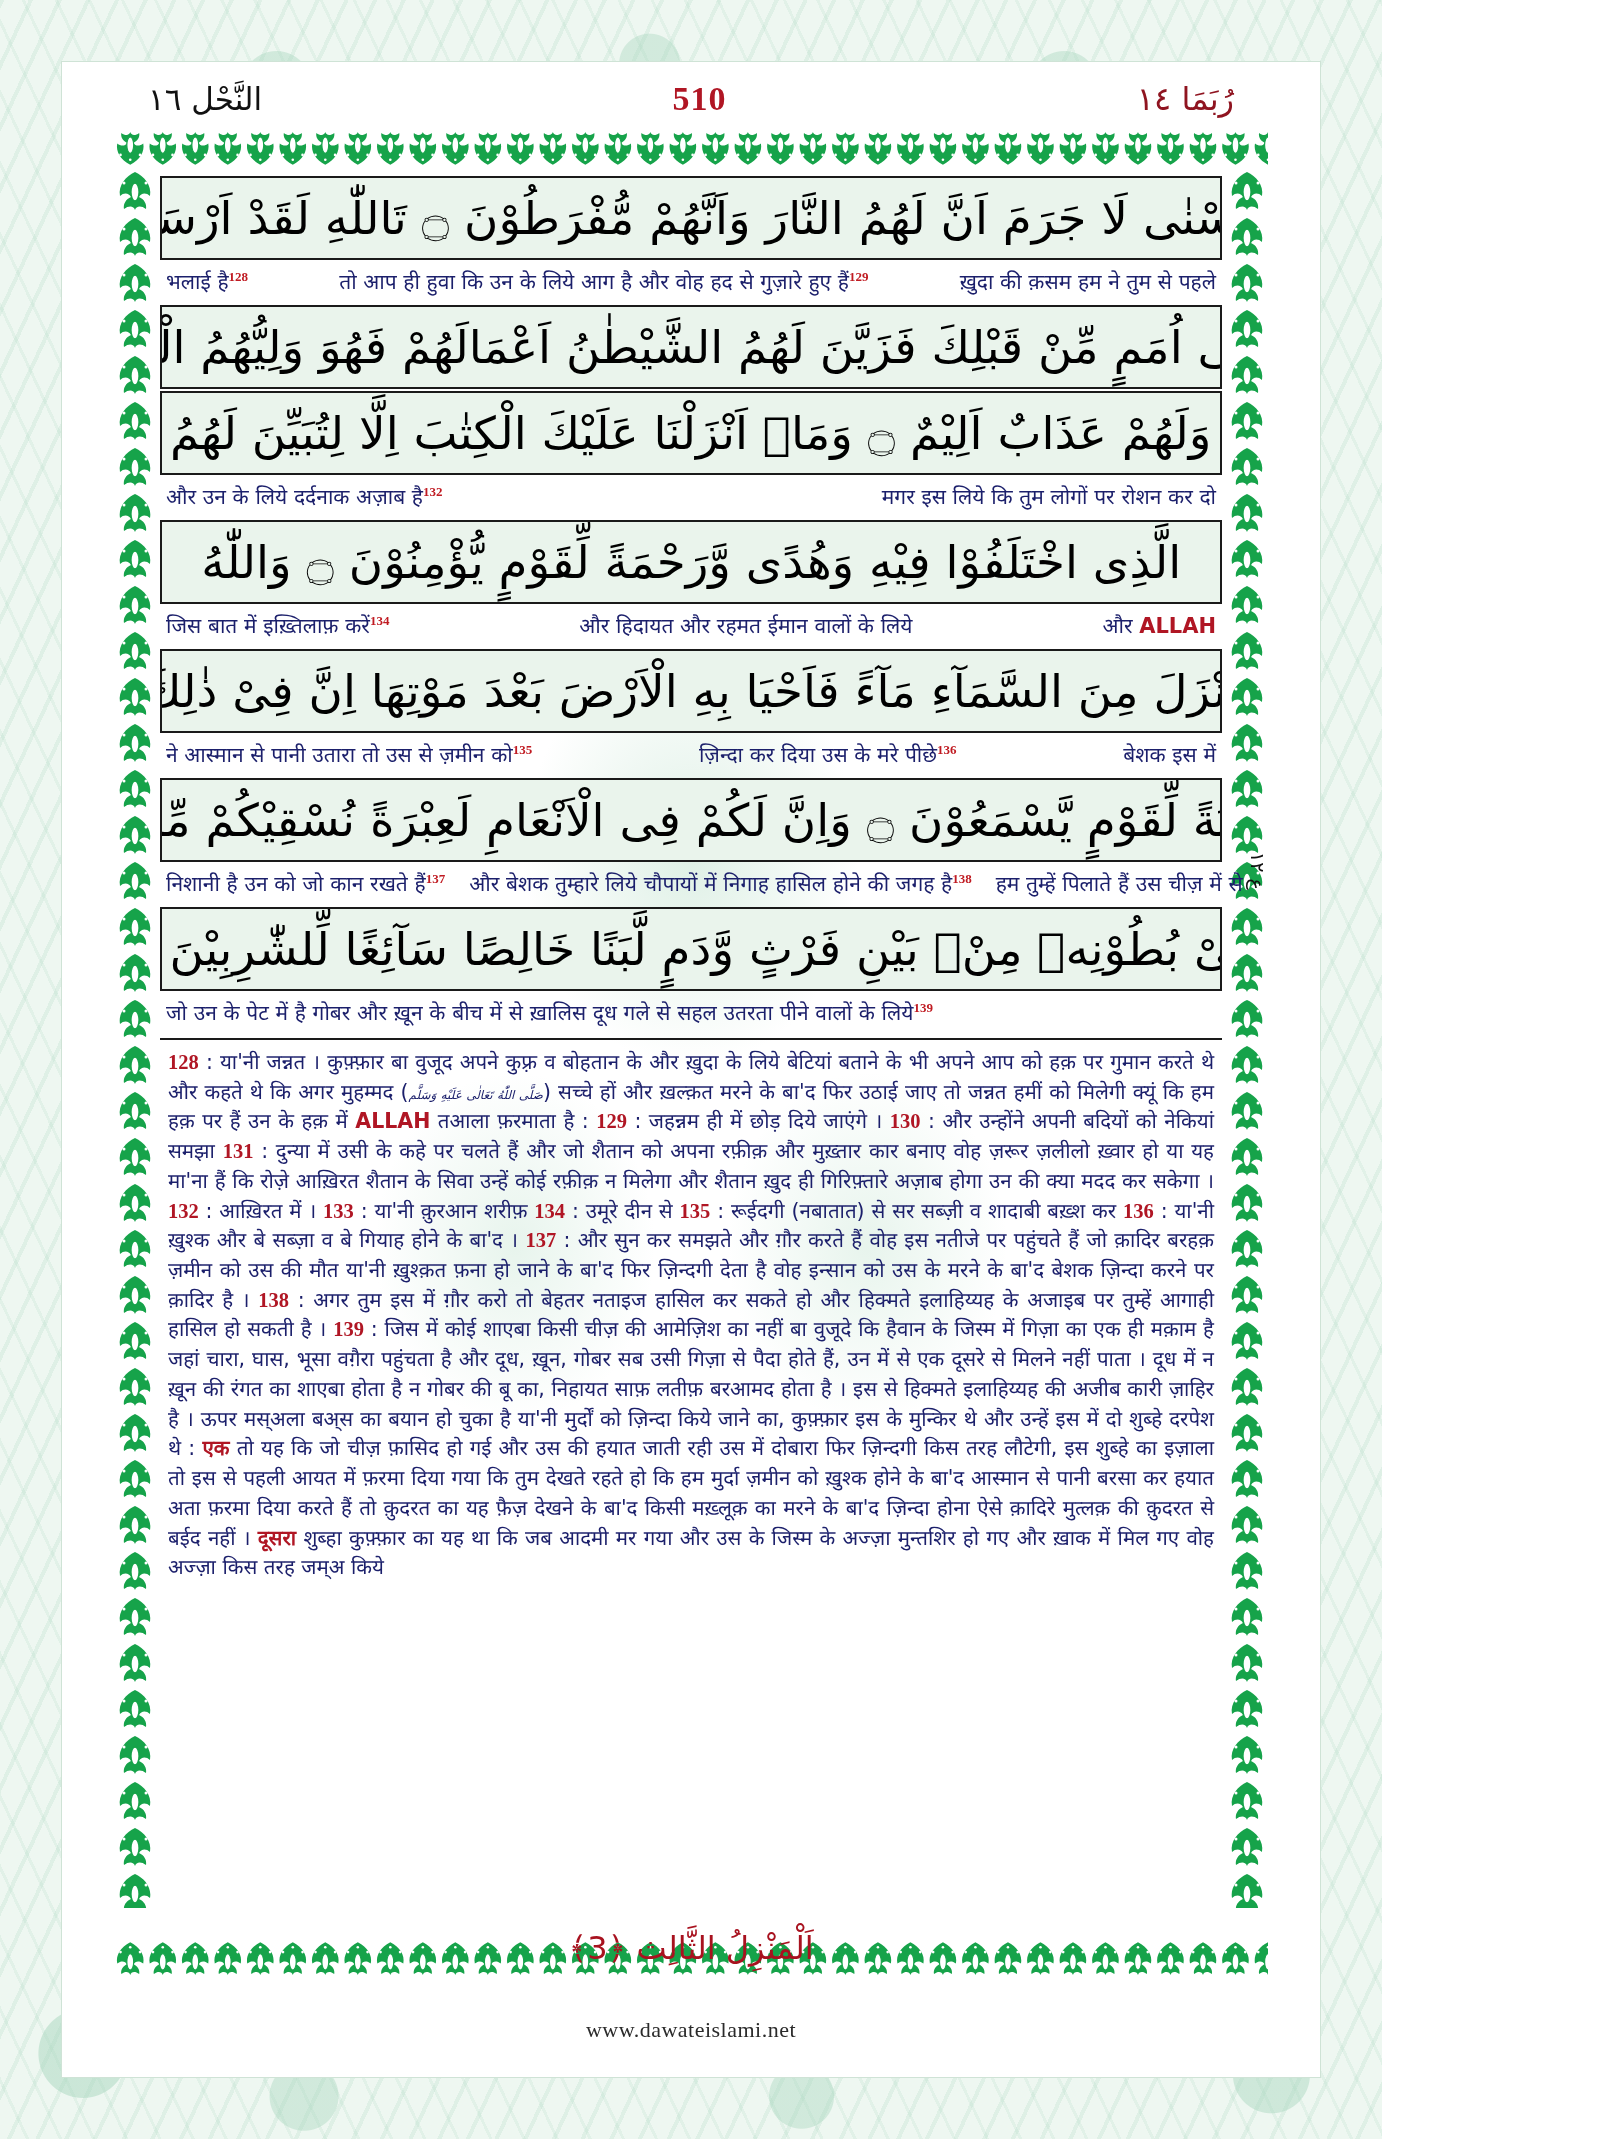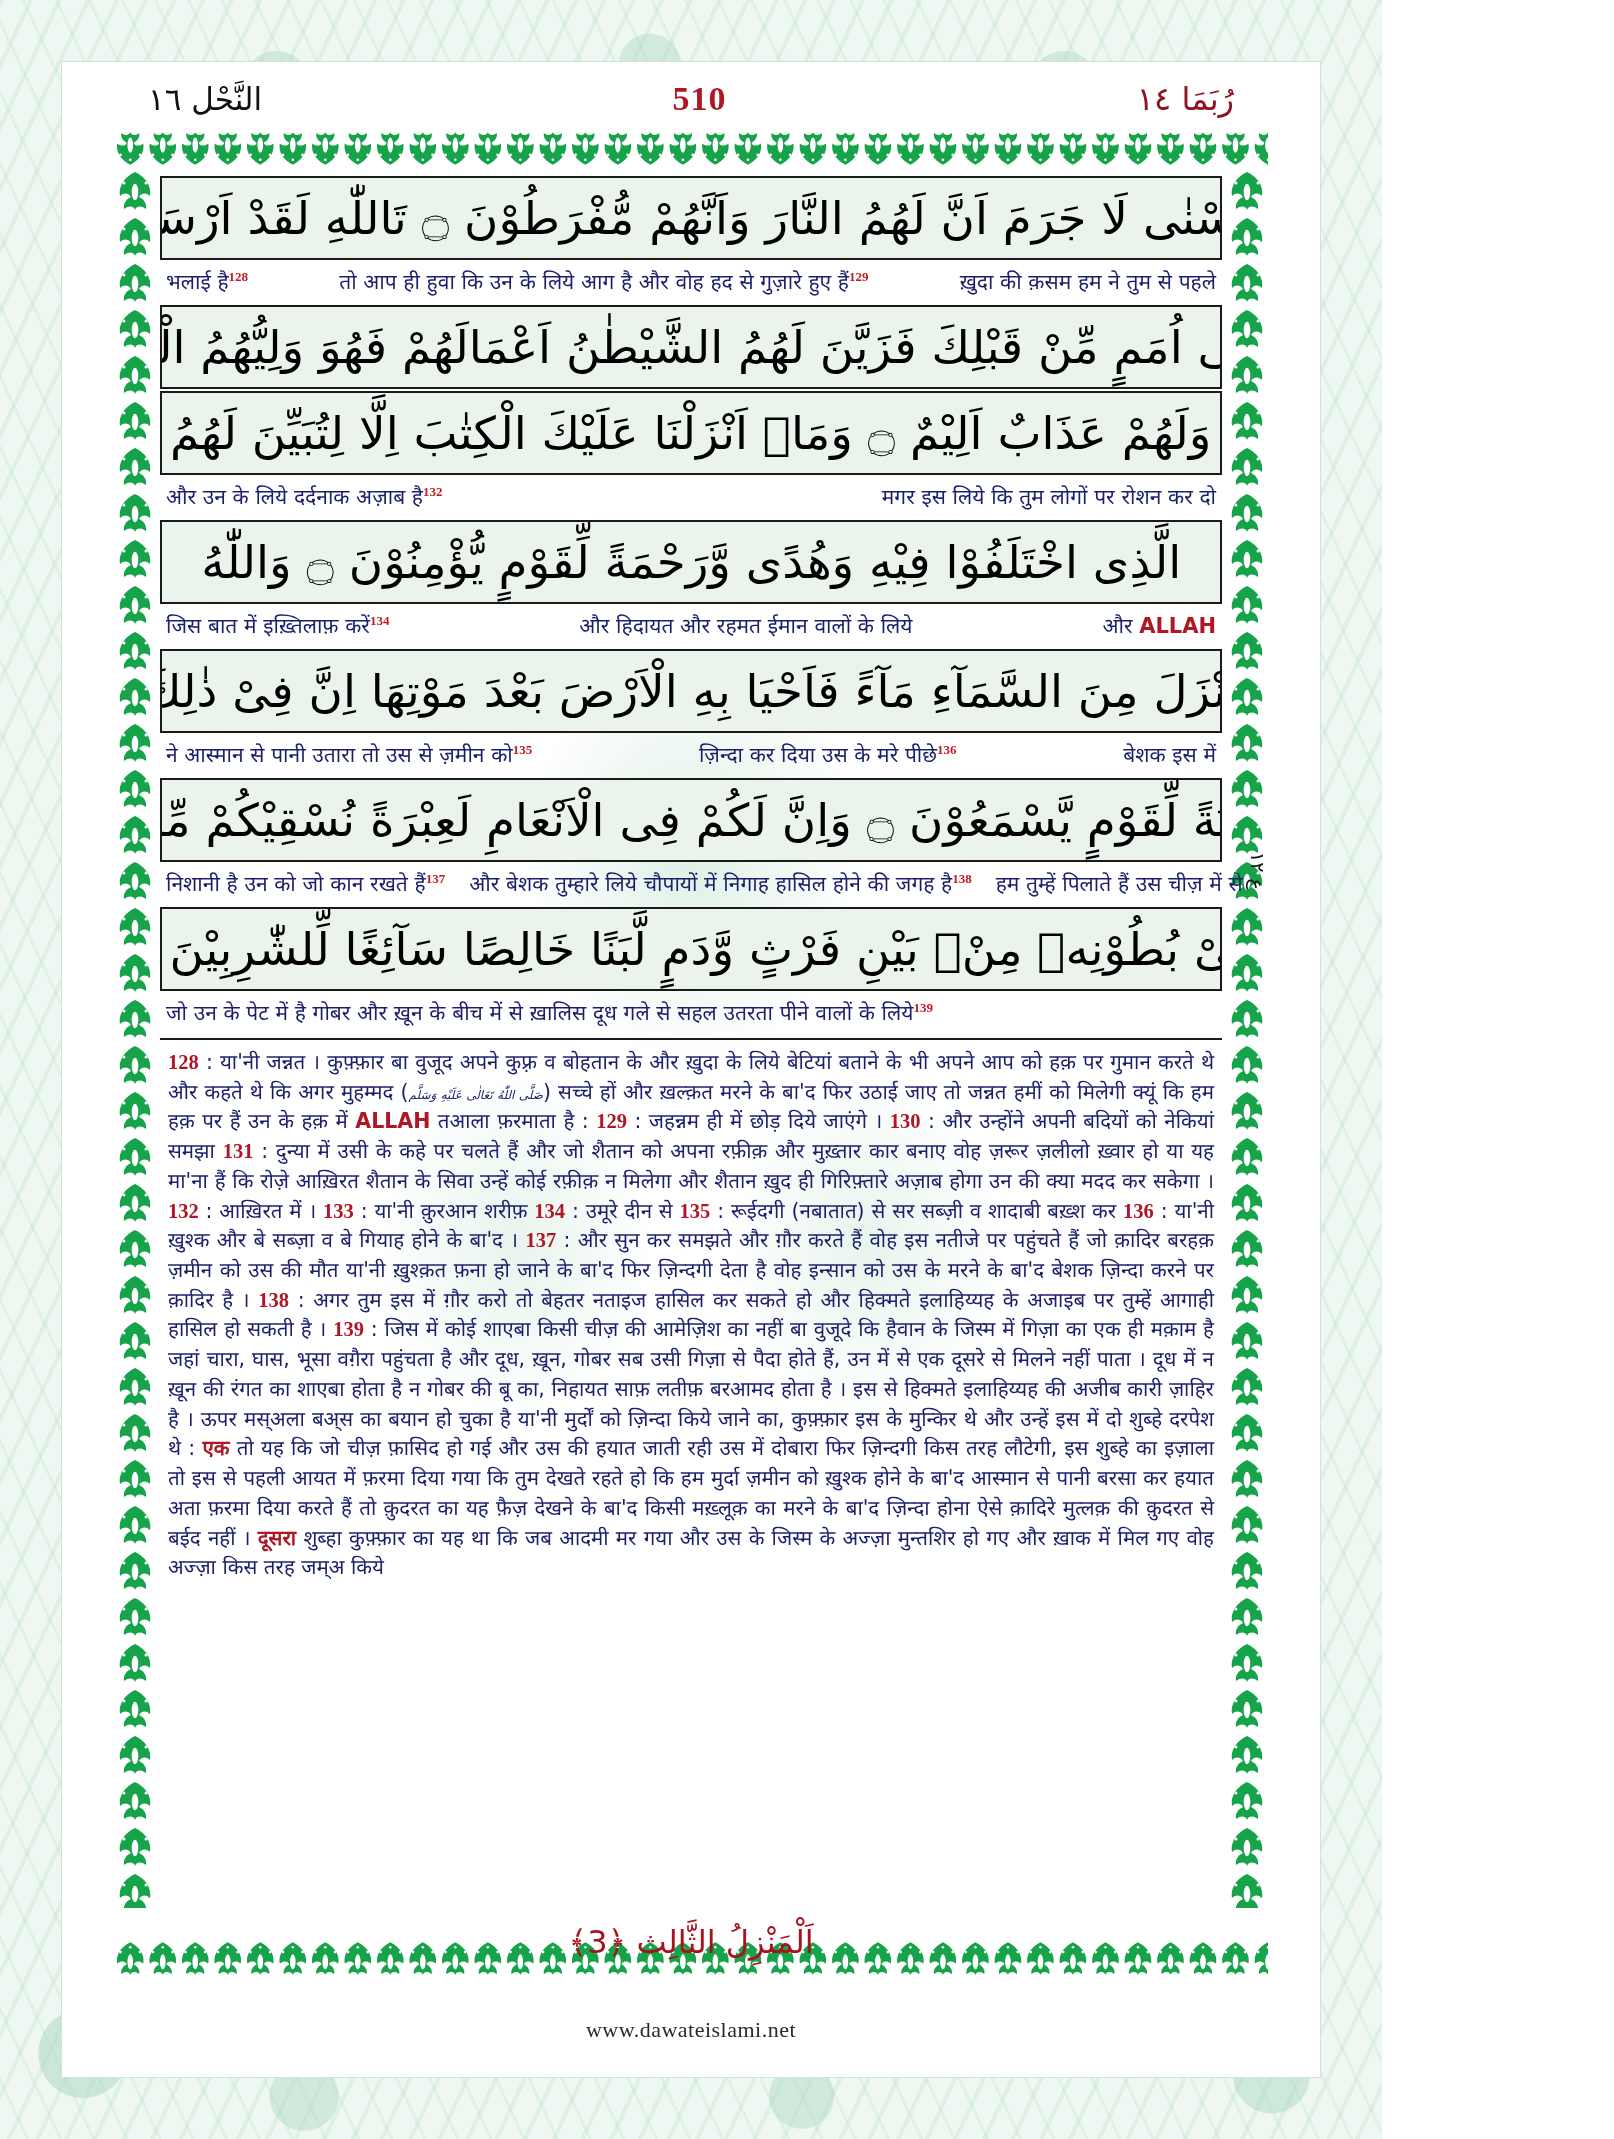--- a/index.html
+++ b/index.html
@@ -210,21 +210,21 @@
     font-size: 19px;
     color:#111;
     line-height:1.1;
     writing-mode: vertical-rl;
   }
 
   
   .manzil {
     position: absolute;
     left: 0; right: 0;
-    bottom: 116px;
+    bottom: 110px;
     text-align: center;
     font-family: "DejaVu Sans", sans-serif;
     font-size: 32px;
     color: #a8121f;
     direction: rtl;
   }
   .site {
     position: absolute;
     left: 0; right: 0;
     bottom: 34px;

